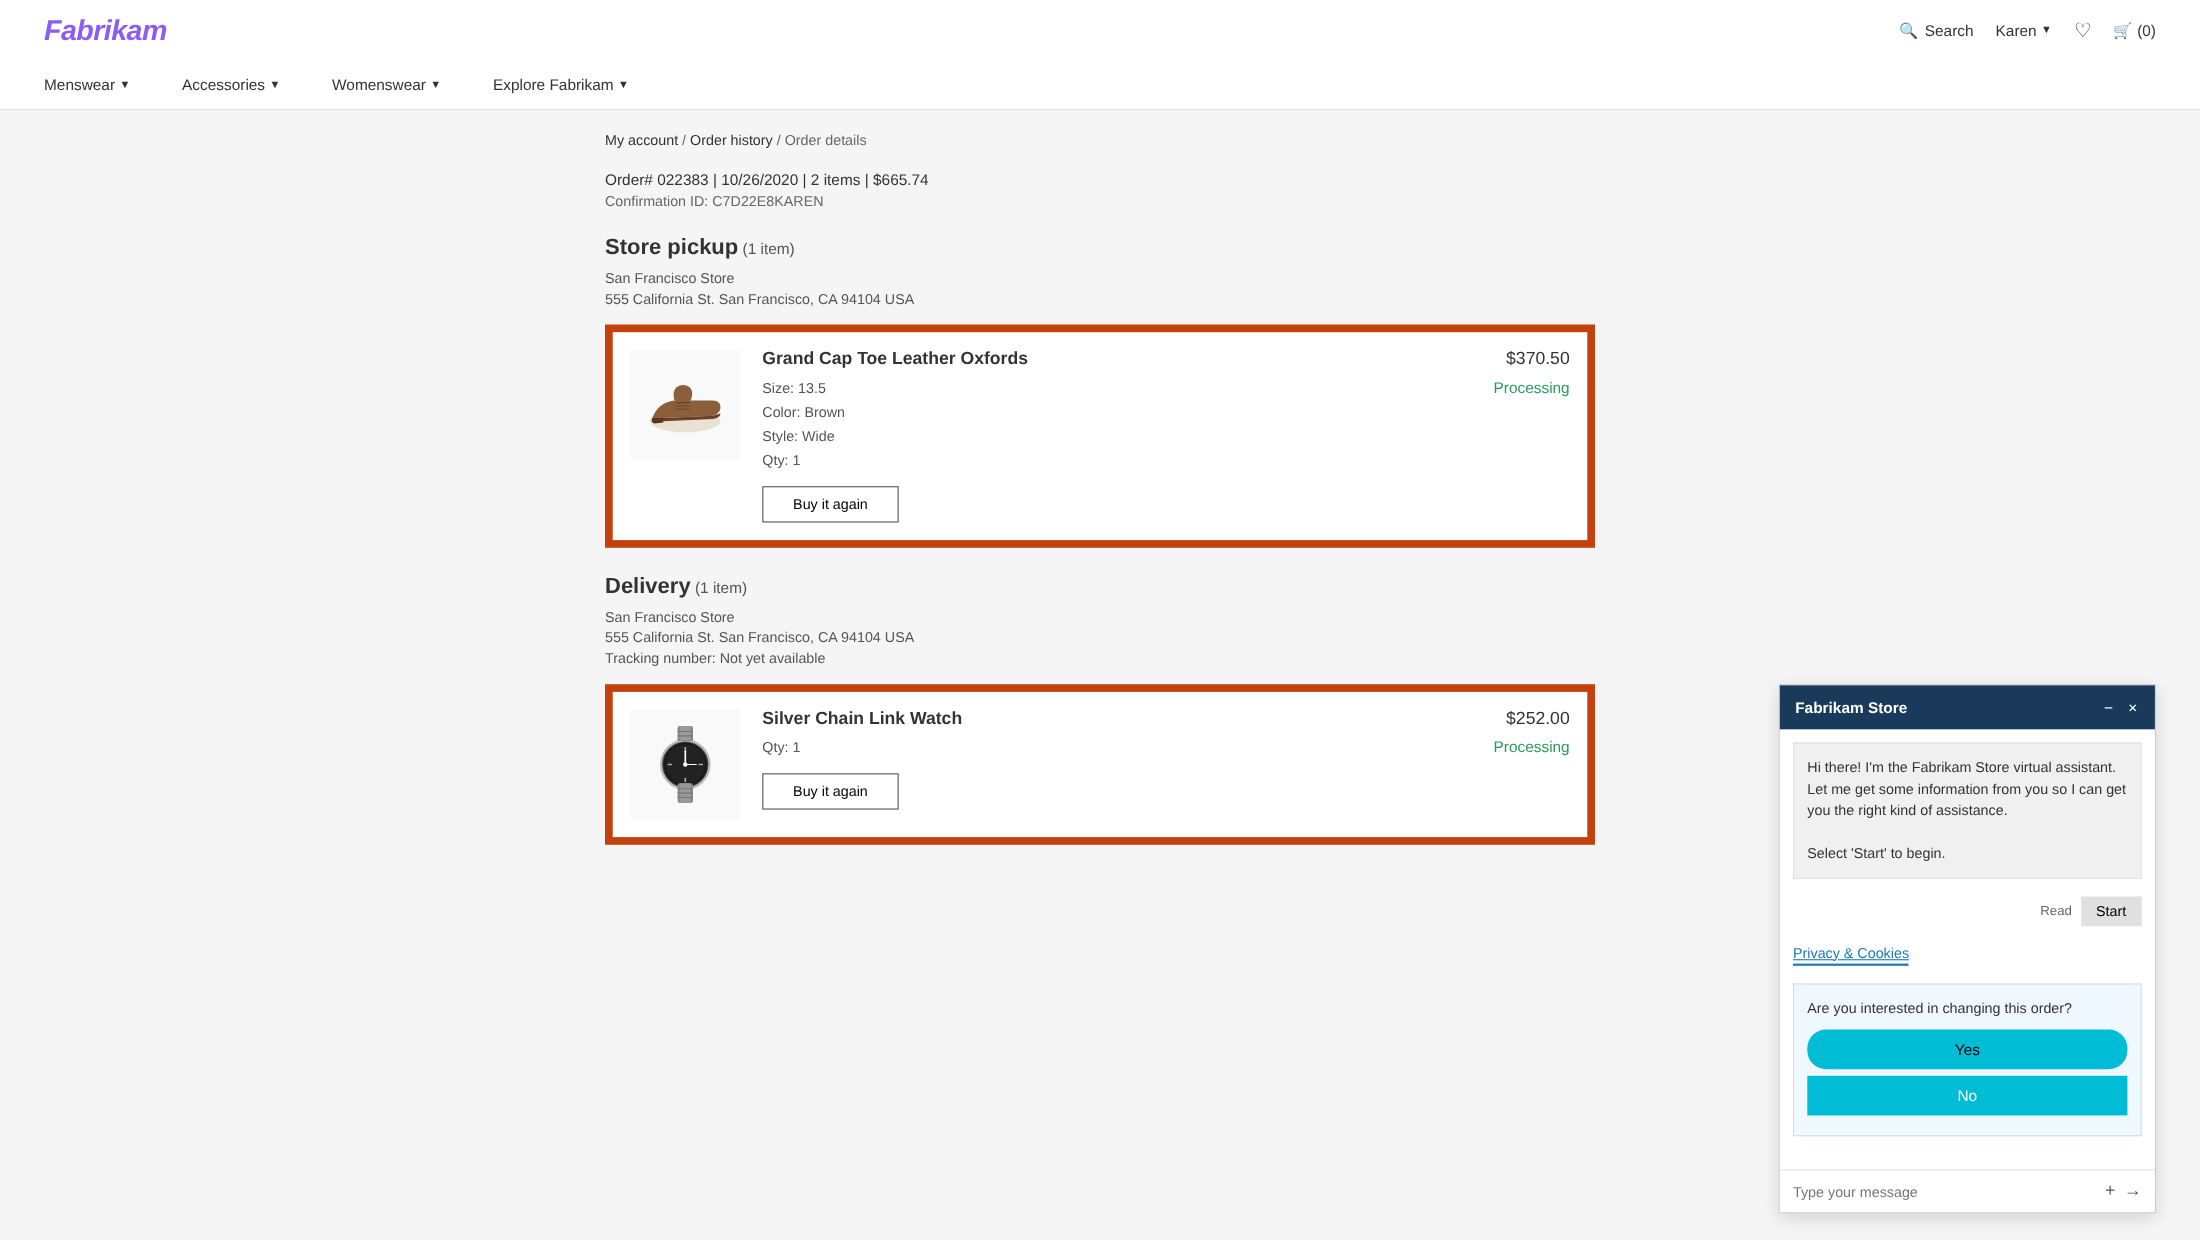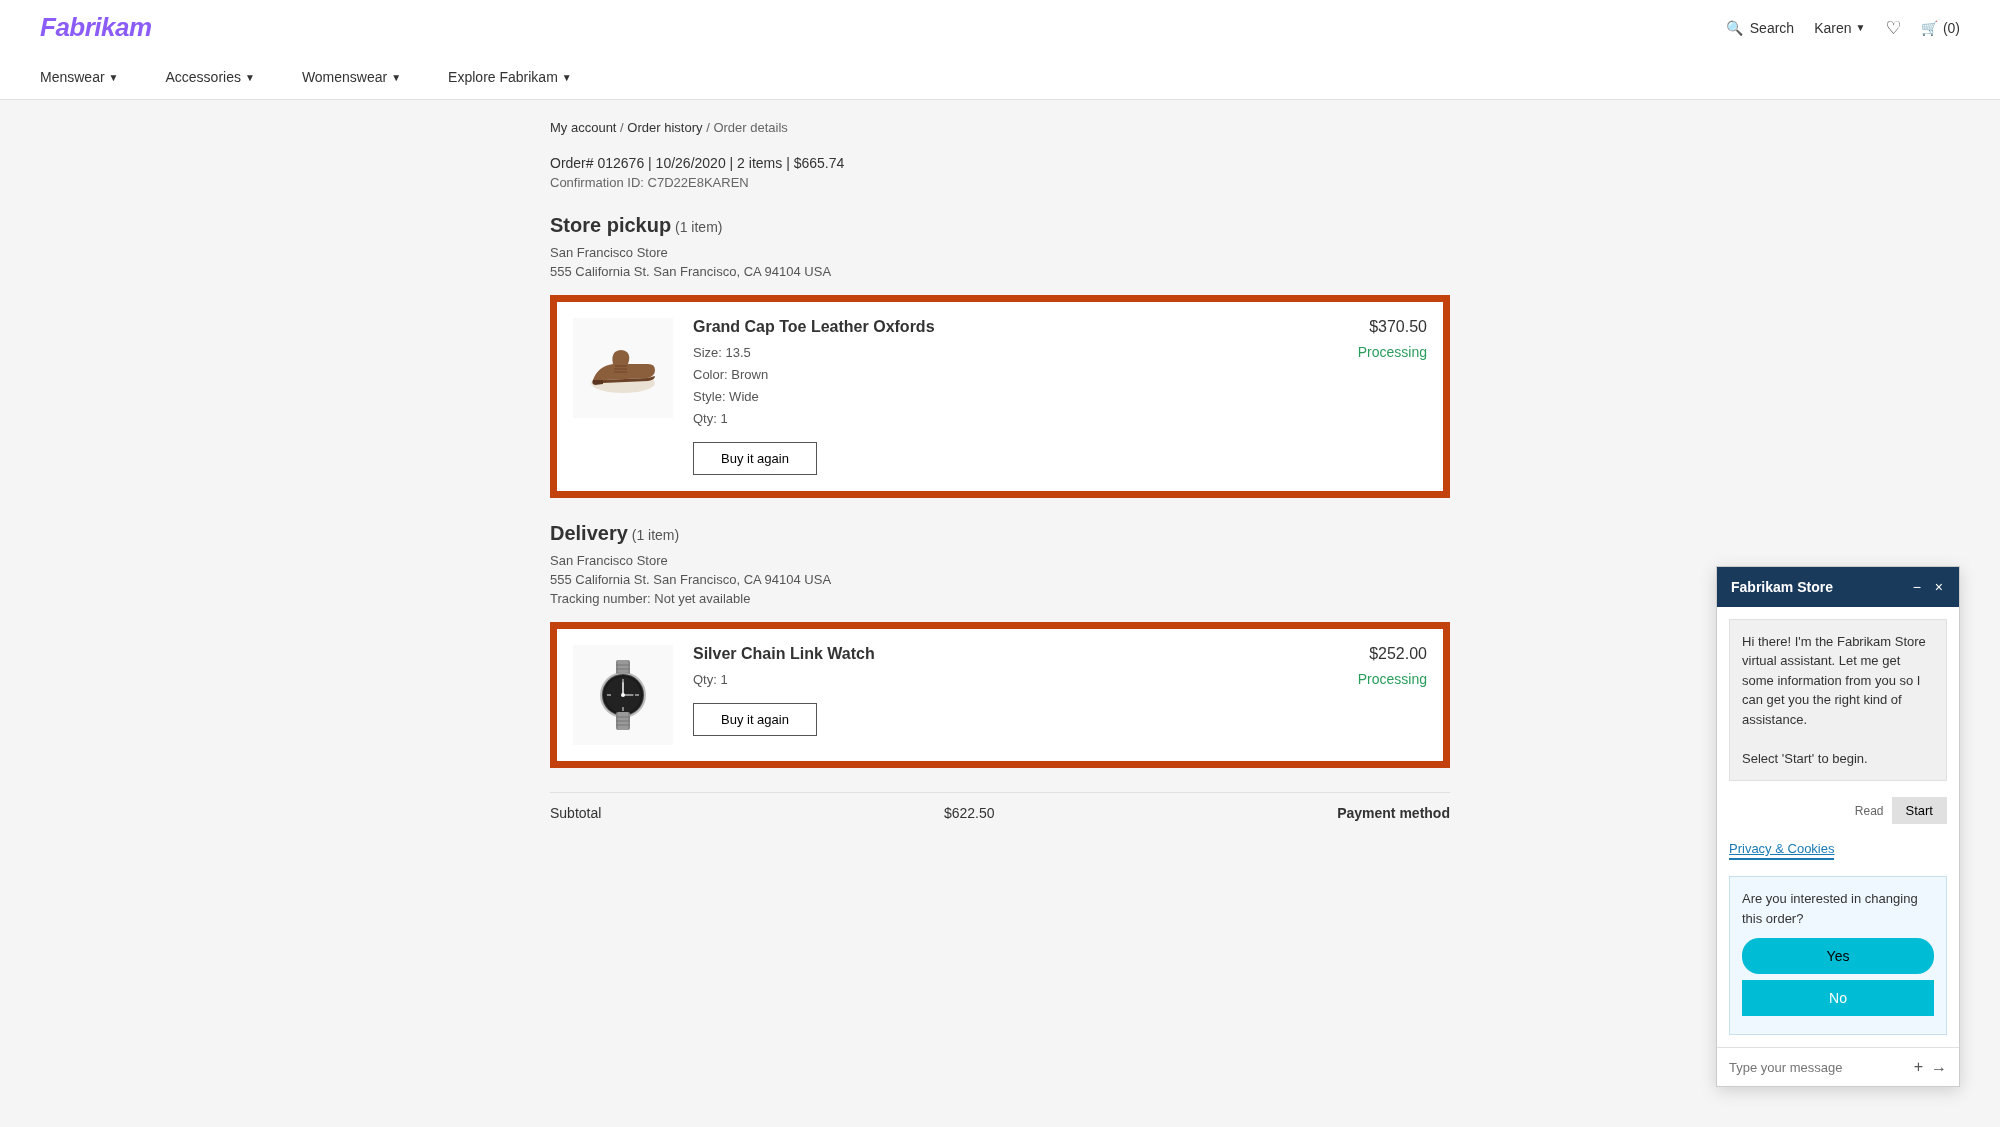--- a/index.html
+++ b/index.html
@@ -49,21 +49,21 @@
     .product-attrs { font-size: 13px; color: #555; line-height: 1.7; }
     .product-right { display: flex; flex-direction: column; align-items: flex-end; gap: 8px; min-width: 120px; }
     .product-price { font-size: 16px; font-weight: 500; }
     .product-status { color: #2a9d5c; font-size: 14px; font-weight: 500; }
     .buy-again-btn { border: 1px solid #555; background: #fff; padding: 8px 27px; font-size: 13px; cursor: pointer; margin-top: 12px; }
 
     
     .order-summary-row { display: flex; justify-content: space-between; align-items: flex-start; padding: 12px 0; border-top: 1px solid #e0e0e0; }
 
     
-    .chatbot { position: fixed; bottom: 40px; right: 40px; width: 244px; background: #fff; border: 1px solid #ccc; box-shadow: 0 4px 16px rgba(0,0,0,0.15); display: flex; flex-direction: column; z-index: 1000; }
+    .chatbot { position: fixed; bottom: 24px; right: 40px; width: 343px; background: #fff; border: 1px solid #ccc; box-shadow: 0 4px 16px rgba(0,0,0,0.15); display: flex; flex-direction: column; z-index: 1000; }
     .chatbot-header { background: #1a3a5c; color: #fff; padding: 12px 14px; display: flex; align-items: center; justify-content: space-between; }
     .chatbot-title { font-size: 14px; font-weight: 600; }
     .chatbot-header-actions { display: flex; gap: 10px; }
     .chatbot-header-btn { background: none; border: none; color: #fff; cursor: pointer; font-size: 14px; line-height: 1; padding: 0 2px; }
     .chatbot-body { flex: 1; overflow-y: auto; padding: 12px; display: flex; flex-direction: column; gap: 12px; min-height: 400px; max-height: 480px; }
     .chat-bubble { background: #f0f0f0; border: 1px solid #e0e0e0; padding: 12px; font-size: 13px; line-height: 1.5; color: #333; }
     .chat-read-start { display: flex; align-items: center; justify-content: flex-end; gap: 8px; padding: 4px 0; }
     .chat-read-label { font-size: 12px; color: #666; }
     .chat-start-btn { background: #e0e0e0; border: none; padding: 6px 14px; font-size: 13px; cursor: pointer; }
     .privacy-link { color: #1a7ab5; text-decoration: underline; font-size: 13px; cursor: pointer; border-bottom: 2px solid #1a7ab5; padding-bottom: 2px; display: inline-block; }
@@ -130,21 +130,21 @@
   <div class="breadcrumb">
     <a href="#">My account</a>
     <span> /</span>
     <a href="#">Order history</a>
     <span>/</span>
     <span>Order details</span>
   </div>
 
   <div class="order-info">
     <div class="order-meta">
-      <span>Order# 012676</span>
+      <span>Order# 022383</span>
       <span> | </span>
       <span>10/26/2020</span>
       <span> | </span>
       <span>2 items</span>
       <span> | </span>
       <span>$665.74</span>
     </div>
     <div class="confirmation-id">Confirmation ID: C7D22E8KAREN</div>
   </div>
 
@@ -241,27 +241,20 @@
         <div>Qty: 1</div>
       </div>
       <button class="buy-again-btn">Buy it again</button>
     </div>
     <div class="product-right">
       <div class="product-price">$252.00</div>
       <div class="product-status">Processing</div>
     </div>
   </div>
 
-  <div class="order-summary-row">
-    <div>
-      <span>Subtotal</span>
-    </div>
-    <div>$622.50</div>
-    <div style="font-weight:600;">Payment method</div>
-  </div>
 
 </div>
 
 <div class="chatbot">
   <div class="chatbot-header">
     <span class="chatbot-title">Fabrikam Store</span>
     <div class="chatbot-header-actions">
       <button class="chatbot-header-btn">−</button>
       <button class="chatbot-header-btn">×</button>
     </div>

